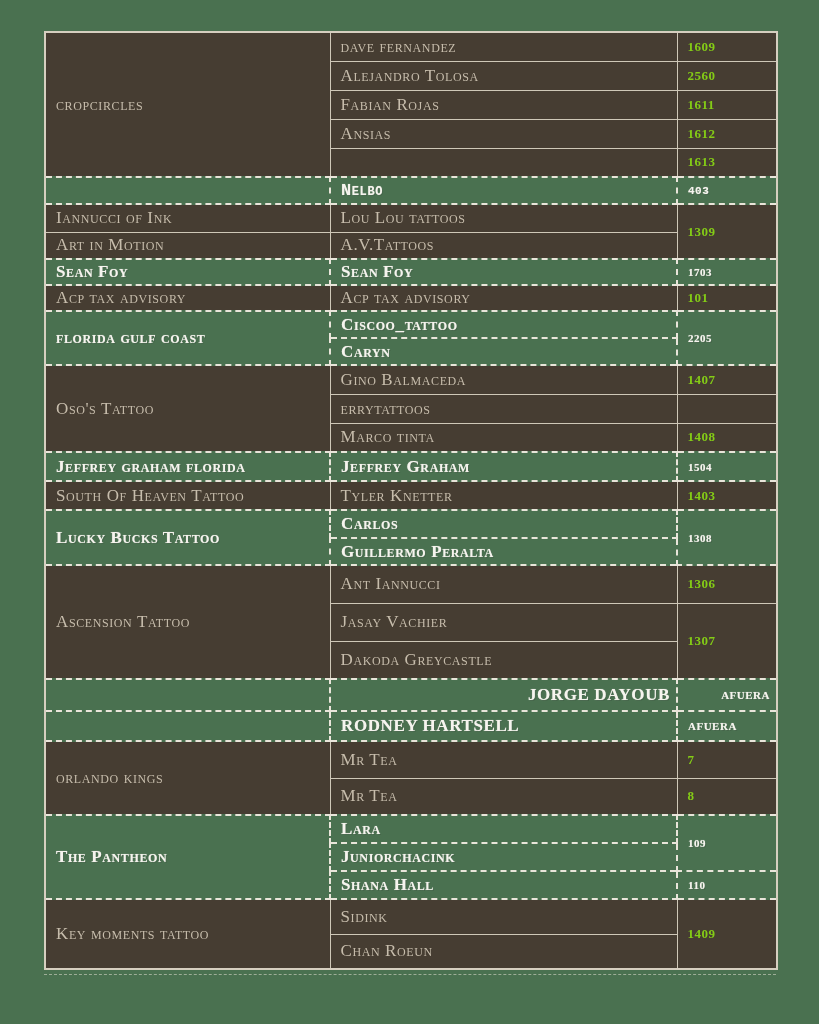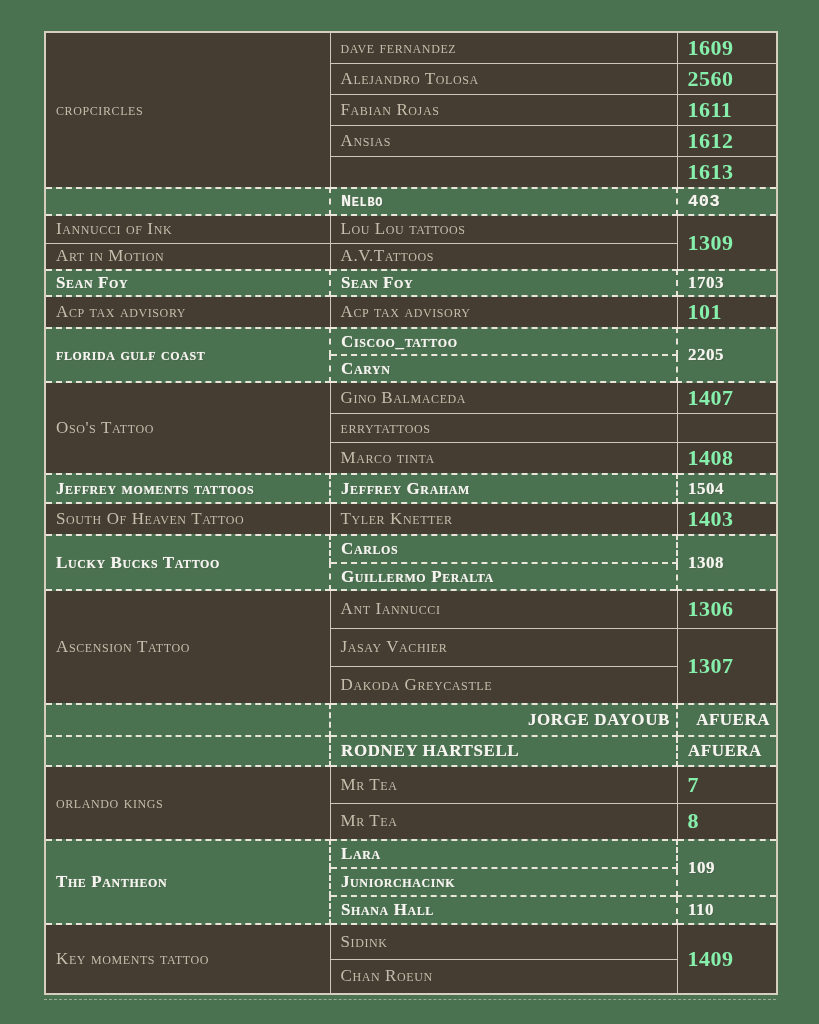--- a/index.html
+++ b/index.html
@@ -31,38 +31,38 @@
     font-size: 17px;
     letter-spacing: 0.6px;
     padding: 2px 6px 2px 10px;
     vertical-align: middle;
     white-space: nowrap;
     overflow: hidden;
   }
   td.col-booth {
     font-variant-caps: normal;
     font-weight: bold;
-    font-size: 22px;
-    color: #86efac;
+    font-size: 13px;
+    color: #84cc16;
     letter-spacing: 0.5px;
   }
   
   tr.hl td {
     background: transparent;
     border: 2px dashed #e9e5da;
     color: #f6f4ee;
     font-weight: 700;
     text-shadow:
       0 0 1px rgba(255,255,255,0.55),
       1px 1px 0 rgba(58,86,62,0.55),
       -1px 0 0 rgba(74,113,80,0.35);
   }
   tr.hl td.col-booth {
     color: #f6f4ee;
-    font-size: 17px;
+    font-size: 11px;
   }
   
   .page::after {
     content: "";
     display: block;
     width: 732px;
     margin-top: 4px;
     border-top: 1px dashed rgba(226,222,210,0.55);
   }
 </style>
@@ -137,21 +137,21 @@
         </tr>
         <tr style="height: 29px;">
           <td class="col-artist">errytattoos</td>
           <td class="col-booth"></td>
         </tr>
         <tr style="height: 29px;">
           <td class="col-artist">Marco tinta</td>
           <td class="col-booth">1408</td>
         </tr>
         <tr class="hl" style="height: 29px;">
-          <td class="col-studio">Jeffrey moments tattoos</td>
+          <td class="col-studio">Jeffrey graham florida</td>
           <td class="col-artist">Jeffrey Graham</td>
           <td class="col-booth">1504</td>
         </tr>
         <tr style="height: 29px;">
           <td class="col-studio">South Of Heaven Tattoo</td>
           <td class="col-artist">Tyler Knetter</td>
           <td class="col-booth">1403</td>
         </tr>
         <tr class="hl" style="height: 28px;">
           <td class="col-studio" rowspan="2">Lucky Bucks Tattoo</td>

